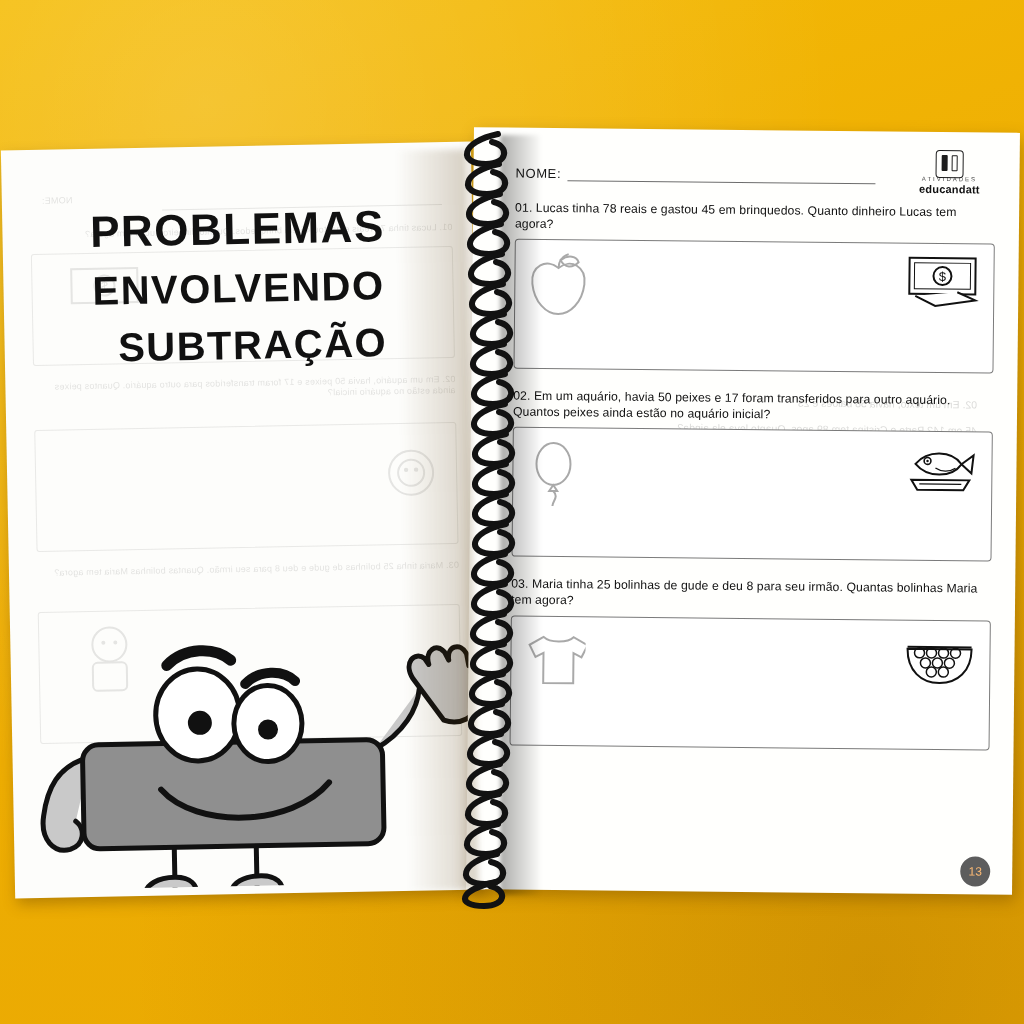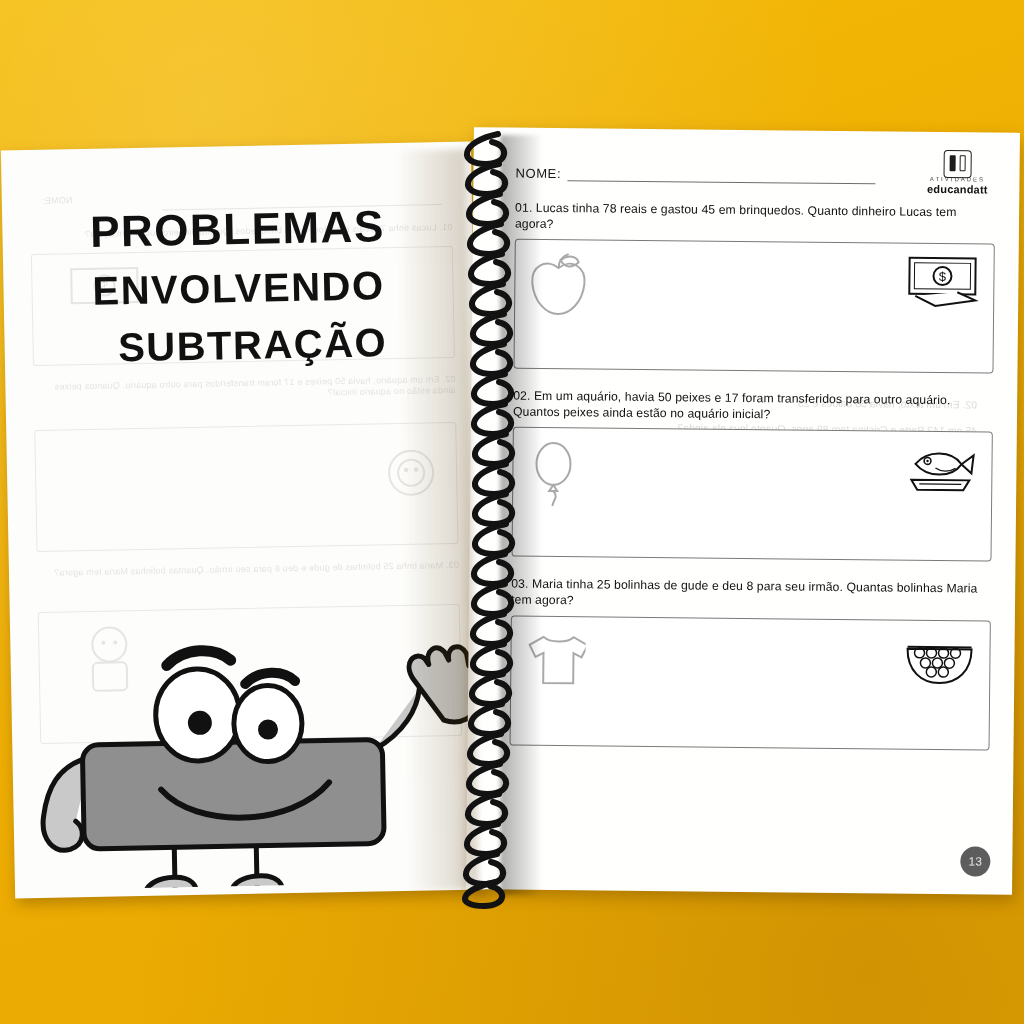--- a/index.html
+++ b/index.html
@@ -145,21 +145,21 @@
   }
   .name-line {
     flex: 1;
     border-bottom: 1px solid #6d6d6d;
     height: 12px;
     margin-right: 120px;
   }
 
   .brand {
     position: absolute;
-    right: 20px;
+    right: 28px;
     top: 18px;
     width: 84px;
     text-align: center;
     z-index: 5;
   }
   .brand .mark {
     width: 26px;
     height: 26px;
     margin: 0 auto;
     border: 1.6px solid #1d1d1d;
@@ -230,26 +230,26 @@
     position: absolute;
     right: 12px;
     top: 8px;
     width: 76px;
     height: 60px;
   }
 
   .page-number {
     position: absolute;
     right: 22px;
-    bottom: 18px;
+    bottom: 8px;
     width: 30px;
     height: 30px;
     border-radius: 50%;
     background: #5d5d5d;
-    color: #e5e5e5;
+    color: #fdba74;
     font-size: 12px;
     display: flex;
     align-items: center;
     justify-content: center;
     z-index: 6;
   }
 
   
   .spine {
     position: absolute;

